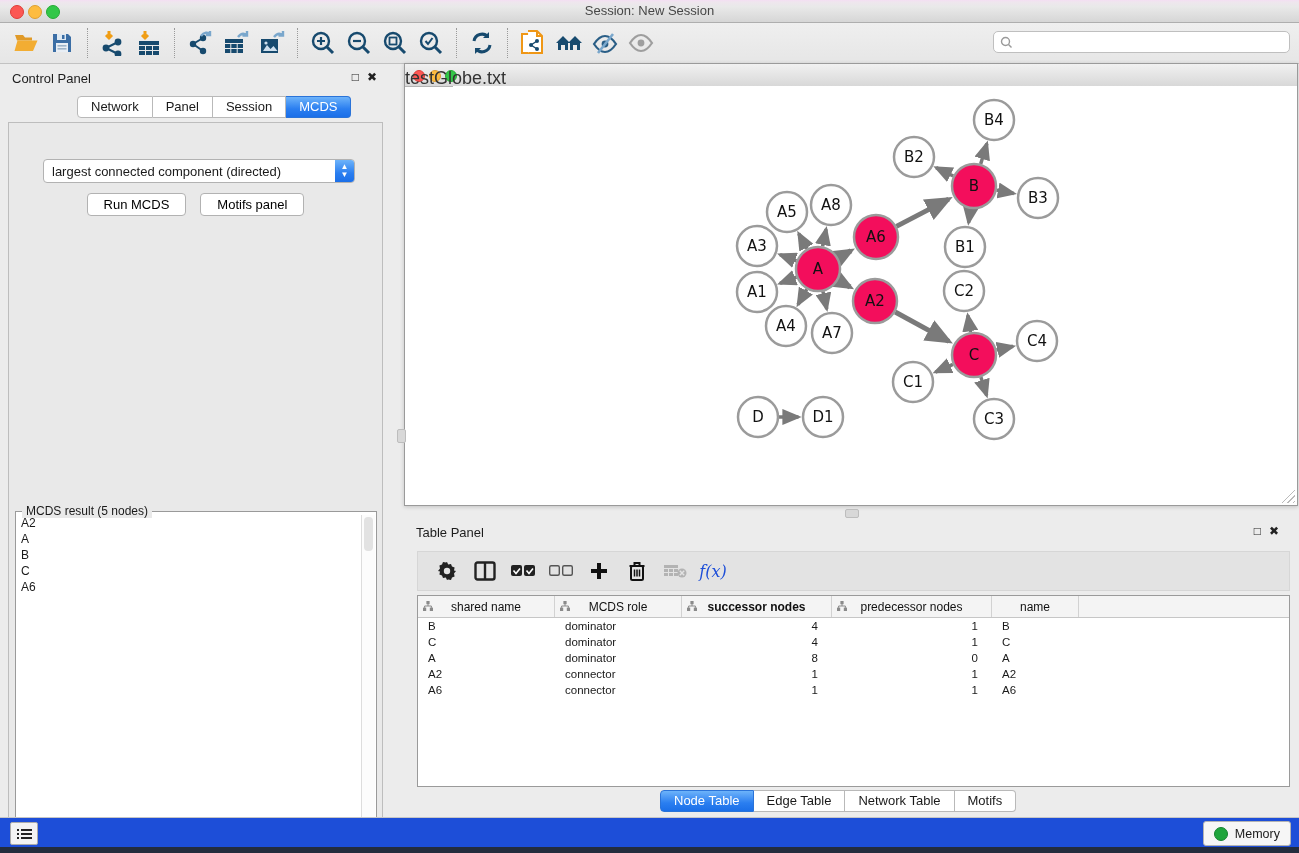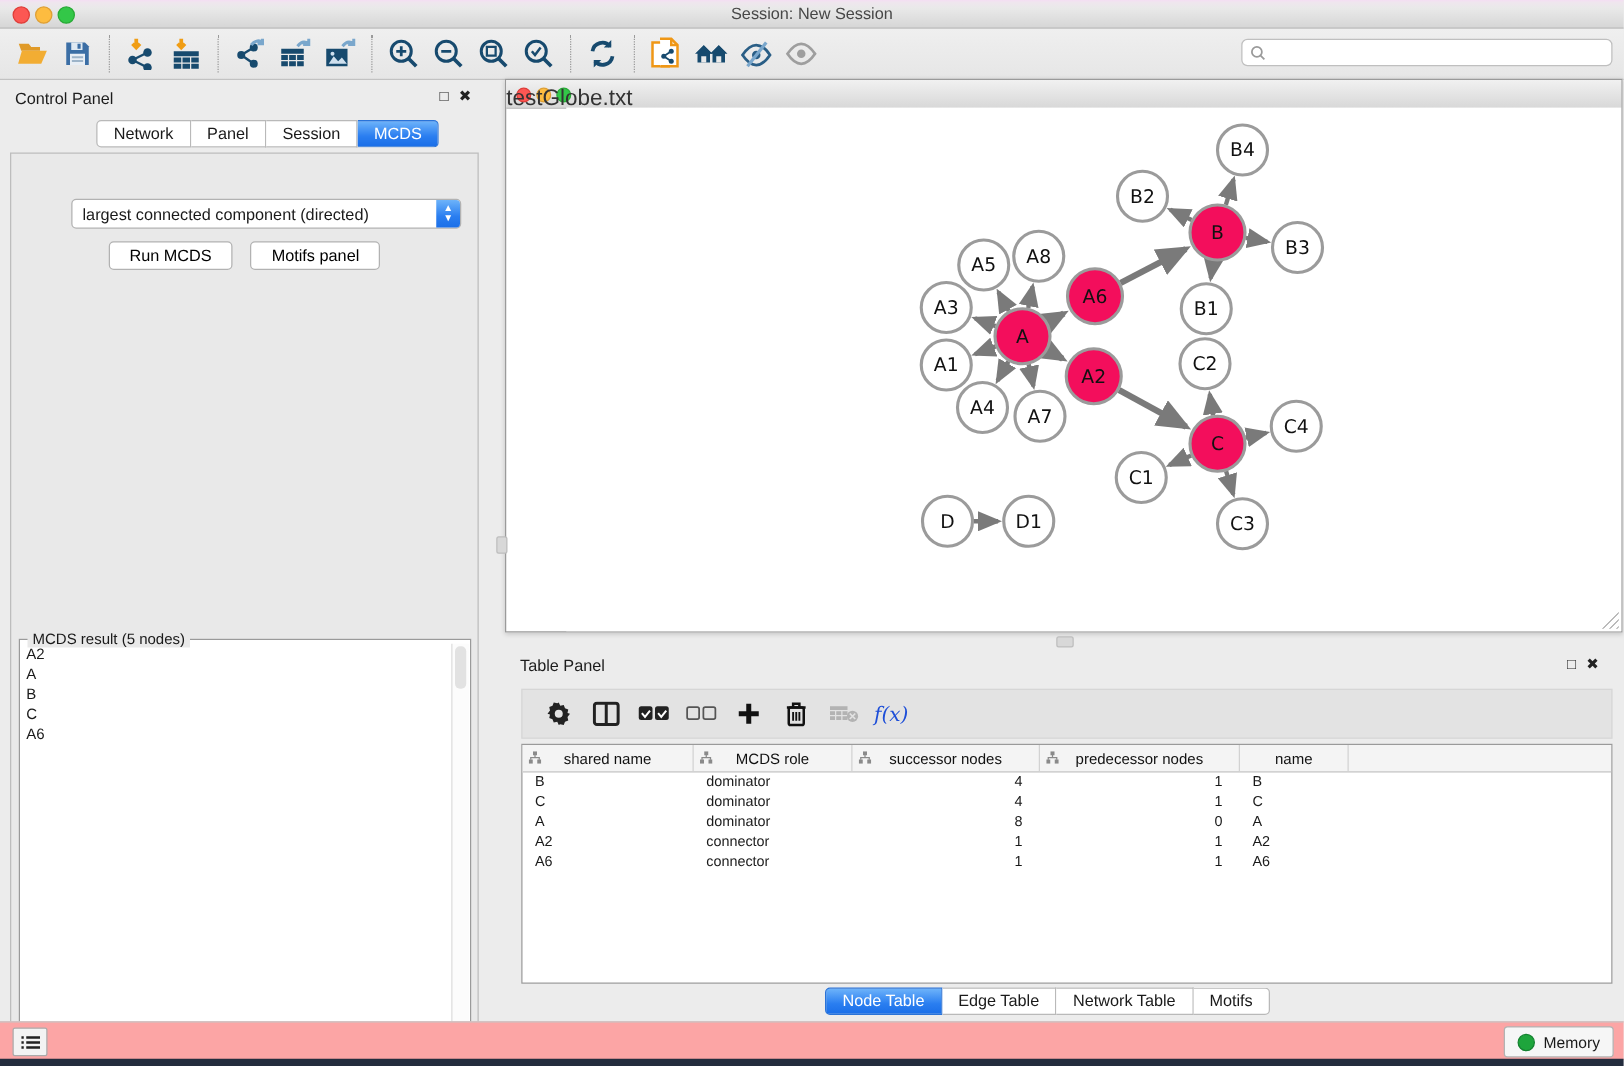--- a/index.html
+++ b/index.html
@@ -35,21 +35,21 @@
   .tabs{position:absolute;display:flex;}
   .cp-tabs{left:77px;top:32px;}
   .tab{height:20px;line-height:20px;padding:0 13px;font-size:13px;background:#fff;
     border:1px solid #b9b9b9;border-left:none;color:#1a1a1a;cursor:pointer;}
   .tab:first-child{border-left:1px solid #b9b9b9;border-radius:4px 0 0 4px;}
   .tab:last-child{border-radius:0 4px 4px 0;}
   .tab.active{background:linear-gradient(#6db3fa,#2a7ef0 60%,#1b6fe8);border-color:#2a73d8;color:#fff;}
   .cp-content{position:absolute;left:8px;top:58px;width:375px;height:740px;
     background:#e9e9e9;border:1px solid #bdbdbd;box-sizing:border-box;}
   .opt-label{position:absolute;left:0;right:0;top:14px;text-align:center;font-size:13px;}
-  .criterion{position:absolute;left:48px;top:36px;width:312px;height:24px;background:#fff;
+  .criterion{position:absolute;left:34px;top:36px;width:312px;height:24px;background:#fff;
     border:1px solid #b2b2b2;border-radius:4px;display:flex;align-items:center;box-sizing:border-box;cursor:pointer;}
   .criterion .val{flex:1;font-size:13px;padding-left:8px;white-space:nowrap;}
   .criterion .stepper{width:19px;height:22px;border-radius:0 3px 3px 0;
     background:linear-gradient(#6db3fa,#2a7ef0 60%,#1b6fe8);color:#fff;font-size:8px;line-height:8px;
     display:flex;flex-direction:column;align-items:center;justify-content:center;}
   .cp-buttons{position:absolute;left:0;right:0;top:70px;display:flex;justify-content:center;gap:14px;}
   .btn{background:#fff;border:1px solid #b2b2b2;border-radius:4px;font-size:13px;
     padding:3px 16px;font-family:inherit;cursor:pointer;}
   .result-box{position:absolute;left:6px;top:388px;width:360px;height:346px;
     border:1px solid #9a9a9a;background:#fff;}
@@ -84,21 +84,21 @@
   .thead{display:flex;height:21px;background:#f4f4f4;border-bottom:1px solid #c6c6c6;}
   .th{display:flex;align-items:center;justify-content:center;font-size:12px;color:#111;
     border-right:1px solid #d2d2d2;position:relative;box-sizing:border-box;}
   .th .tree{position:absolute;left:5px;top:5px;}
   .trow{display:flex;height:16px;}
   .td{font-size:11.5px;line-height:16px;box-sizing:border-box;white-space:nowrap;overflow:hidden;}
   .td.l{text-align:left;padding-left:10px;}
   .td.r{text-align:right;padding-right:14px;}
   .tp-tabs{left:256px;top:272px;}
   
-  .statusbar{position:absolute;left:0;top:817px;width:100%;height:30px;background:#fca5a5;
+  .statusbar{position:absolute;left:0;top:817px;width:100%;height:30px;background:#1d4ed8;
     border-top:1px solid #c6c6c6;}
   .list-btn{position:absolute;left:10px;top:4px;width:26px;height:21px;background:#f3f3f3;
     border:1px solid #ababab;border-radius:2px;display:flex;align-items:center;justify-content:center;}
   .memory-btn{position:absolute;right:8px;top:3px;height:23px;background:#f6f6f6;border:1px solid #b3b3b3;
     border-radius:3px;display:flex;align-items:center;padding:0 10px;font-size:12.5px;gap:7px;}
   .mem-dot{width:12px;height:12px;border-radius:50%;background:#1ea53c;border:1px solid #158230;}
   .desktop-strip{position:absolute;left:0;top:847px;width:100%;height:6px;background:#232c3d;}
   svg{display:block;}
   .fx{font-family:"DejaVu Serif","Liberation Serif",serif;font-style:italic;font-size:16px;color:#1d4ed8;}
 </style>
@@ -461,21 +461,21 @@
         </div>
         <div class="th" style="width: 127px;">
           <svg class="tree" width="10" height="10" viewBox="0 0 10 10">
             <rect x="3.4" y="0" width="3.2" height="3.2" fill="#8a8a8a"></rect>
             <rect x="0" y="6.6" width="3.2" height="3.4" fill="#8a8a8a"></rect>
             <rect x="6.8" y="6.6" width="3.2" height="3.4" fill="#8a8a8a"></rect>
             <path d="M5 3v2M1.6 6.8V5h6.8v1.8" stroke="#8a8a8a" fill="none"></path>
           </svg>
           <span>MCDS role</span>
         </div>
-        <div class="th" style="width: 150px;">
+        <div class="th" style="width: 150px; font-weight: bold;">
           <svg class="tree" width="10" height="10" viewBox="0 0 10 10">
             <rect x="3.4" y="0" width="3.2" height="3.2" fill="#8a8a8a"></rect>
             <rect x="0" y="6.6" width="3.2" height="3.4" fill="#8a8a8a"></rect>
             <rect x="6.8" y="6.6" width="3.2" height="3.4" fill="#8a8a8a"></rect>
             <path d="M5 3v2M1.6 6.8V5h6.8v1.8" stroke="#8a8a8a" fill="none"></path>
           </svg>
           <span>successor nodes</span>
         </div>
         <div class="th" style="width: 160px;">
           <svg class="tree" width="10" height="10" viewBox="0 0 10 10">

